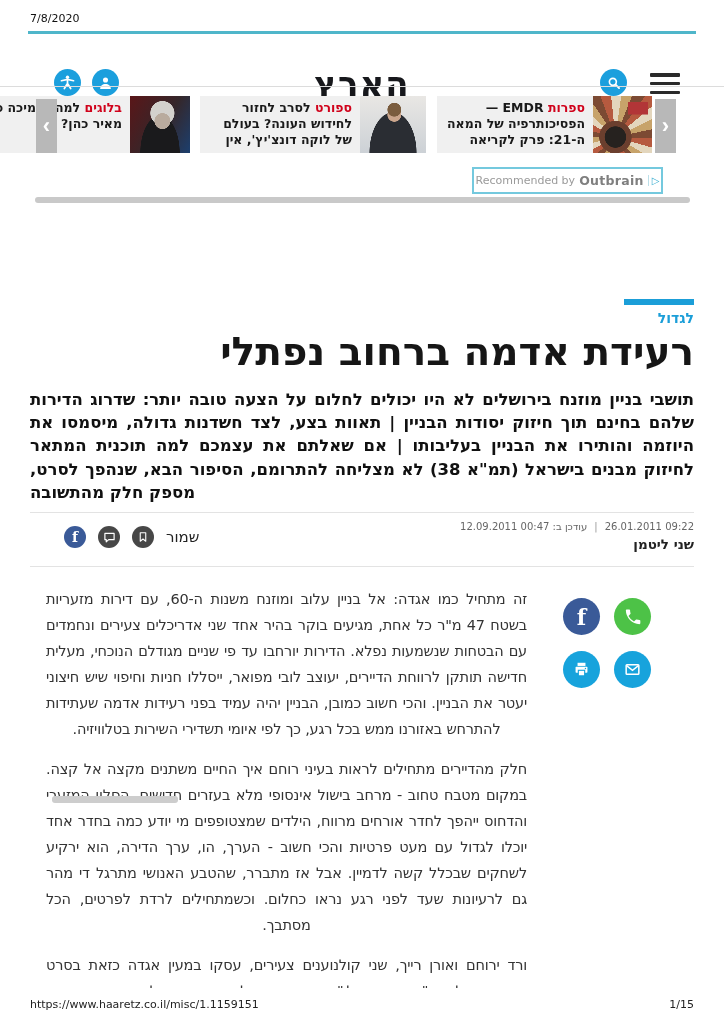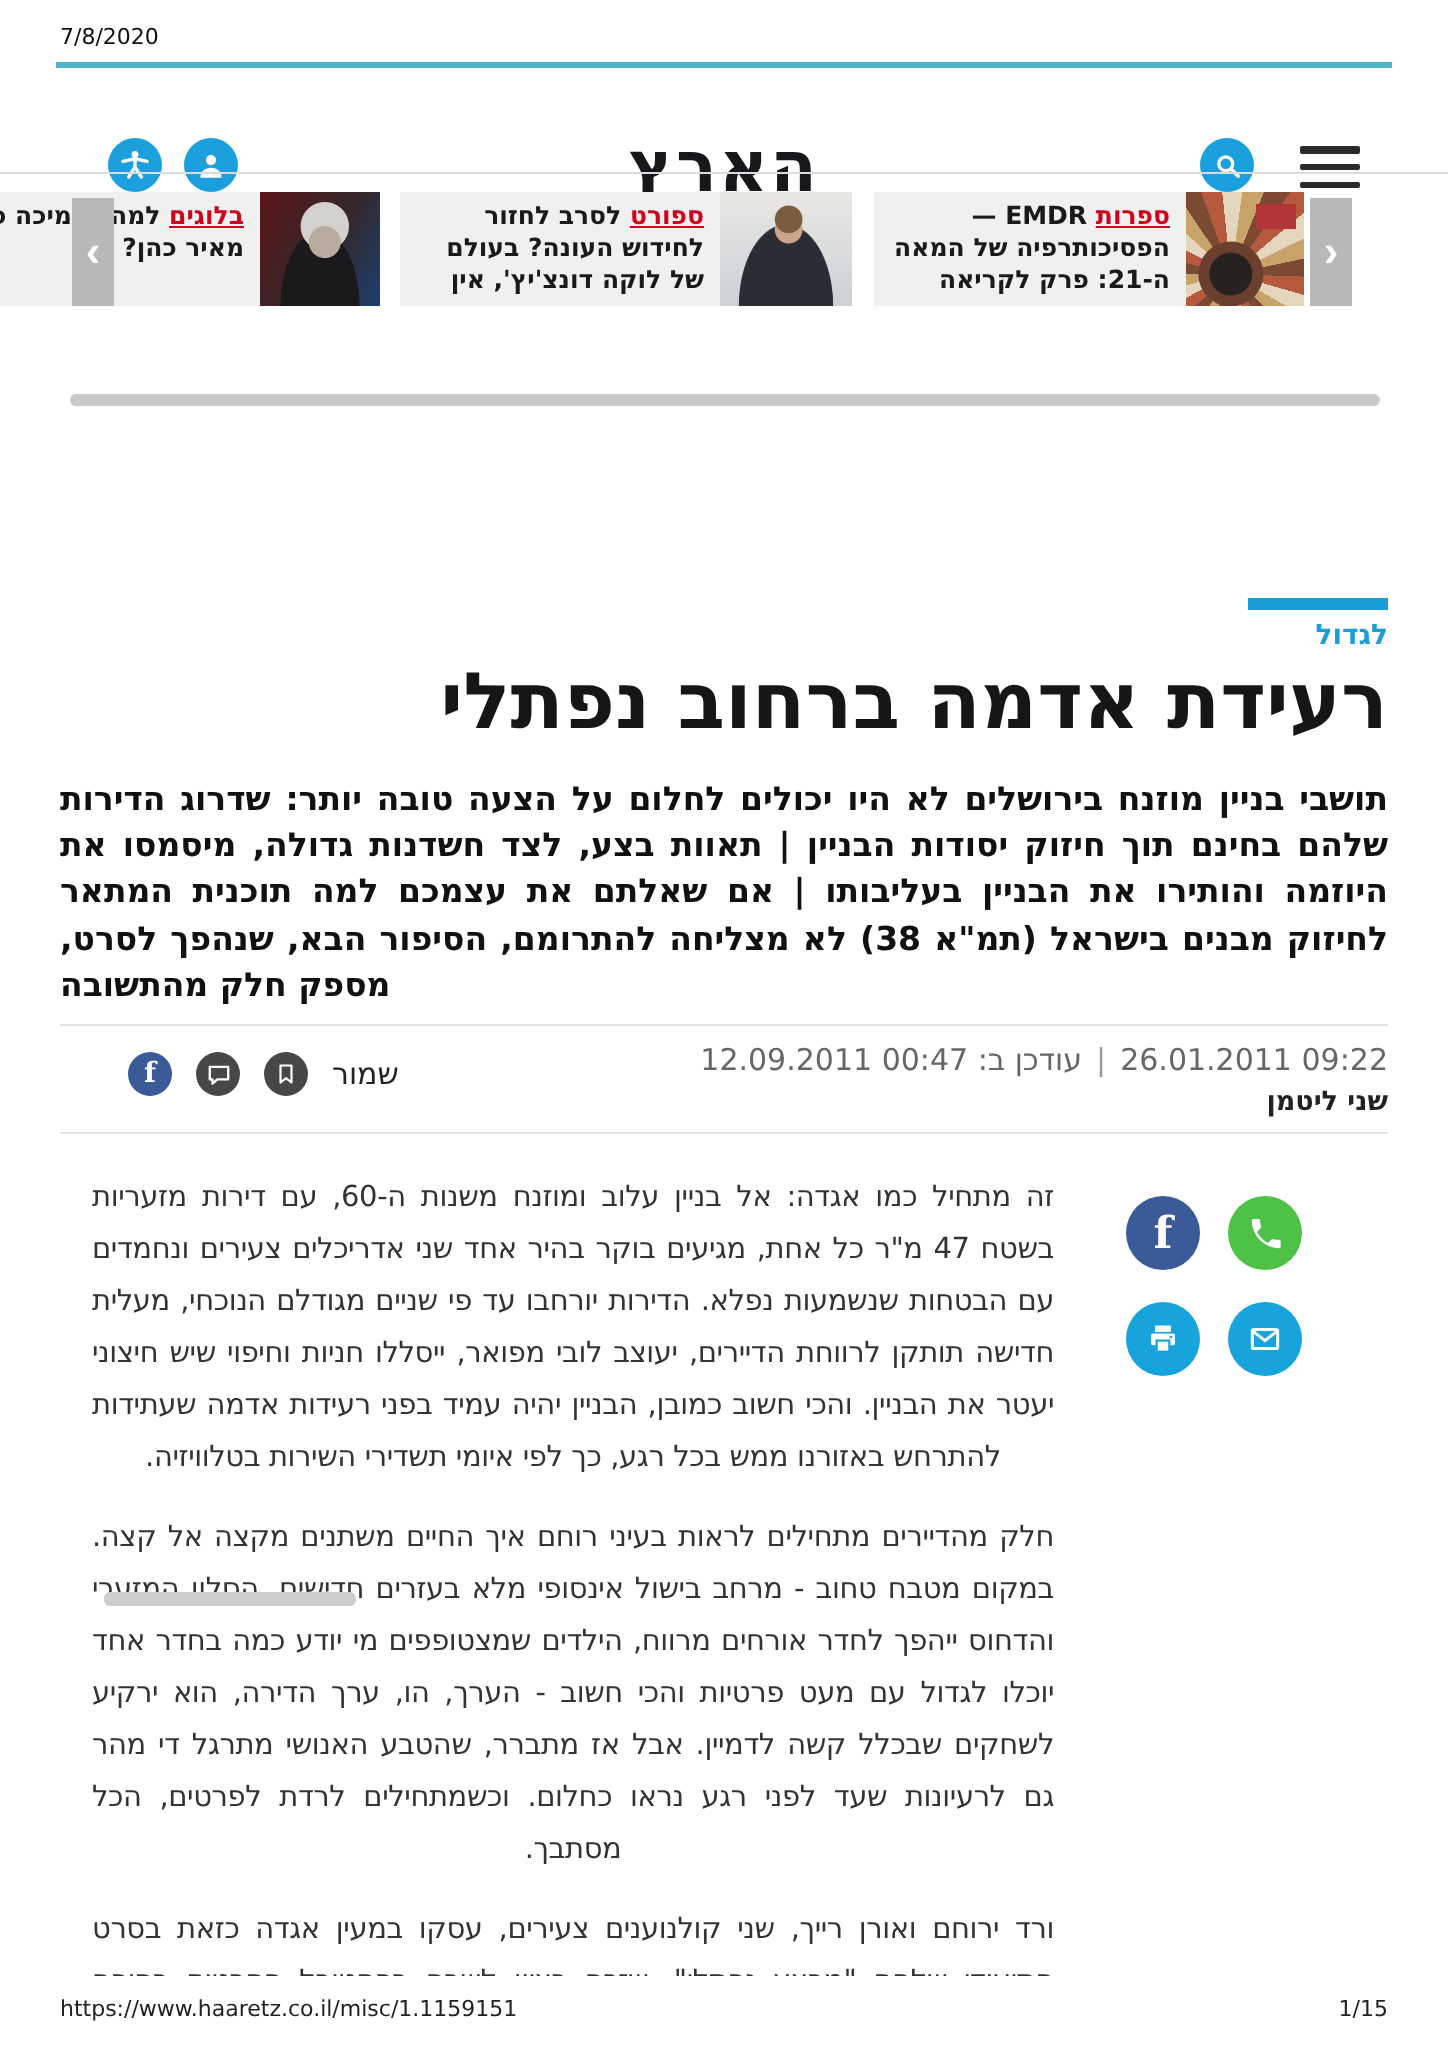--- a/index.html
+++ b/index.html
@@ -21,21 +21,21 @@
   .btn-prof { top:7px; left:92px; }
   .btn-search { top:7px; left:600px; }
   .logo { position:absolute; top:2px; left:0; right:0; text-align:center; font-family:"DejaVu Serif","DejaVu Sans",serif; font-weight:900; font-size:34px; color:#17181c; direction:rtl; transform:scaleY(1.05); letter-spacing:1px; }
   .hamburger { position:absolute; top:11px; left:650px; width:30px; height:21px; background:none; border:none; cursor:pointer; display:flex; flex-direction:column; justify-content:space-between; padding:0; }
   .hamburger span { display:block; height:3.5px; background:#2a2a2a; border-radius:1px; }
   .hdr-divider { position:absolute; top:86px; left:0; right:0; height:1px; background:#dcdcdc; }
 
   
   .car-card { position:absolute; top:96px; height:57px; display:flex; cursor:pointer; }
   .card-text { flex:1; background:#f0f0f0; padding:4px 8px 4px 4px; direction:rtl; text-align:right; font-size:12.5px; font-weight:bold; line-height:16.2px; color:#1a1a1a; overflow:hidden; }
-  .card-text .tag { color:#d0021b;text-decoration:underline; }
+  .card-text .tag { color:#d0021b; }
   .card-img { height:57px; flex:none; }
   .card-1 { left:-18px; width:208px; }
   .card-1 .card-img { width:60px; }
   .card-2 { left:200px; width:226px; }
   .card-2 .card-img { width:66px; }
   .card-3 { left:437px; width:215px; }
   .card-3 .card-img { width:59px; }
   .img-cohen { background:
       radial-gradient(circle at 54% 44%, #b9ab9e 0 17%, rgba(0,0,0,0) 18%),
       radial-gradient(circle at 54% 30%, #d3d1cd 0 23%, rgba(0,0,0,0) 24%),
@@ -70,21 +70,21 @@
   .div-1 { top:512px; }
   .div-2 { top:566px; }
 
   
   .byline-social { position:absolute; top:526px; left:64px; display:flex; align-items:center; gap:12px; direction:ltr; }
   .soc-circle { width:22px; height:22px; border-radius:50%; border:none; display:flex; align-items:center; justify-content:center; cursor:pointer; padding:0; }
   .soc-fb { background:#3a5a98; color:#fff; font-family:"DejaVu Serif",serif; font-weight:bold; font-size:14px; }
   .soc-dark { background:#474747; }
   .save-label { font-size:15px; color:#222; direction:rtl; cursor:pointer; }
   .byline-meta { position:absolute; top:521px; right:30px; text-align:right; direction:rtl; }
-  .meta-dates { font-size:15px; color:#666; }
+  .meta-dates { font-size:10px; color:#666; }
   .meta-dates .sep { margin:0 7px; color:#999; }
   .meta-author { margin-top:4px; font-size:13.5px; font-weight:bold; color:#222; }
 
   
   .article-col { position:absolute; top:586px; left:30px; width:513px; height:402px; overflow:hidden; direction:rtl; }
   .article-col p { font-size:14.5px; line-height:26px; letter-spacing:-0.2px; color:#333; text-align:justify; text-align-last:center; margin:0 16px 14px; }
   .share-rail { position:absolute; top:598px; left:563px; display:grid; grid-template-columns:37px 37px; grid-auto-rows:37px; column-gap:14px; row-gap:16px; direction:ltr; }
   .rail-btn { width:37px; height:37px; border-radius:50%; border:none; display:flex; align-items:center; justify-content:center; cursor:pointer; padding:0; }
   .rail-fb { background:#3a5a98; color:#fff; font-family:"DejaVu Serif",serif; font-weight:bold; font-size:22px; }
   .rail-wa { background:#4dc247; }
@@ -147,20 +147,25 @@
     </div>
     <div class="car-card card-3">
       <div class="card-text"><span class="tag">ספרות</span> <span>EMDR — הפסיכותרפיה של המאה ה-21: פרק לקריאה</span></div>
       <div class="card-img img-book"></div>
     </div>
     <button class="car-arrow car-prev"><span>‹</span></button>
     <button class="car-arrow car-next"><span>›</span></button>
     <div class="car-scrollbar"></div>
   </div>
 
+  <div class="outbrain">
+    <span class="ob-text">Recommended by</span>
+    <span class="ob-brand">Outbrain</span>
+    <span class="ob-choices">▷</span>
+  </div>
 
   <div class="section-bar"></div>
   <a class="section-label">לגדול</a>
   <h1 class="art-title">רעידת אדמה ברחוב נפתלי</h1>
   <p class="art-subtitle">תושבי בניין מוזנח בירושלים לא היו יכולים לחלום על הצעה טובה יותר: שדרוג הדירות שלהם בחינם תוך חיזוק יסודות הבניין | תאוות בצע, לצד חשדנות גדולה, מיסמסו את היוזמה והותירו את הבניין בעליבותו | אם שאלתם את עצמכם למה תוכנית המתאר לחיזוק מבנים בישראל (תמ"א 38) לא מצליחה להתרומם, הסיפור הבא, שנהפך לסרט, מספק חלק מהתשובה</p>
 
   <div class="divider div-1"></div>
 
   <div class="byline-social">
     <button class="soc-circle soc-fb">

